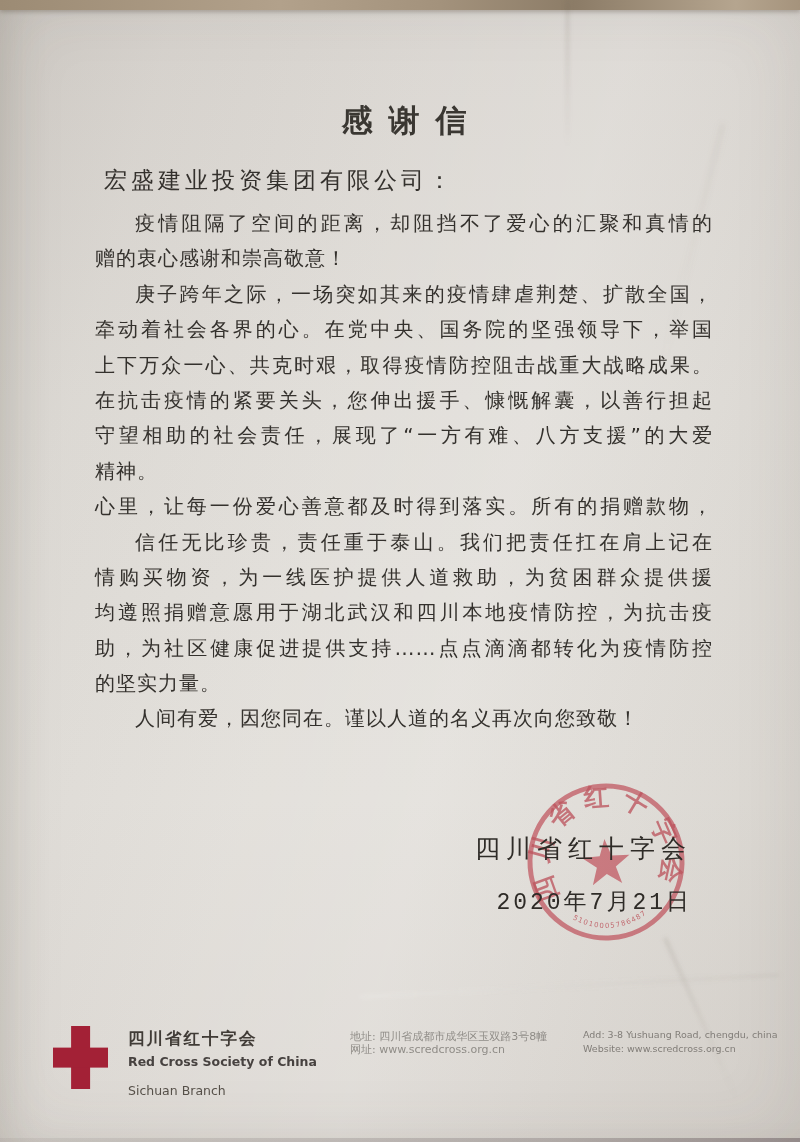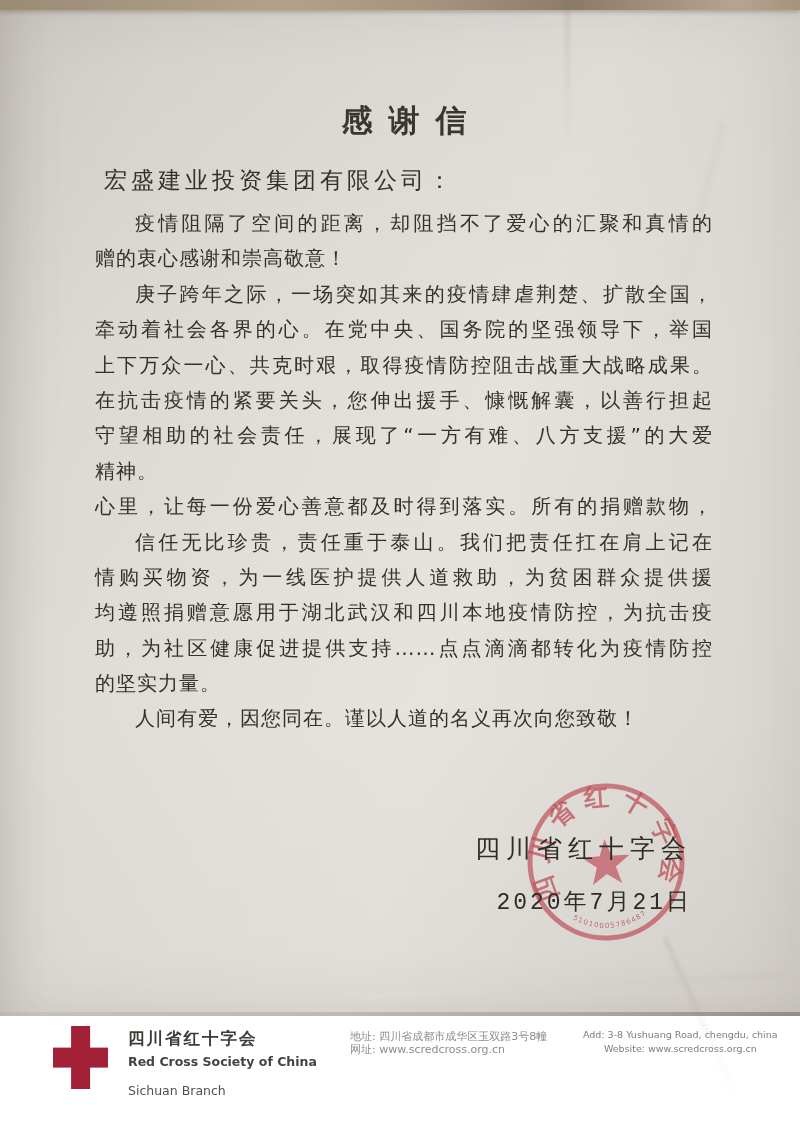--- a/index.html
+++ b/index.html
@@ -1,21 +1,21 @@
 <!DOCTYPE html>
 <html><head>
 <meta charset="utf-8">
 <style>
   * { margin: 0; padding: 0; box-sizing: border-box; }
   html, body { width: 800px; height: 1142px; overflow: hidden; }
   body { font-family: "DejaVu Sans", sans-serif; }
 
   .photo {
     position: relative;
-    width: 800px; height: 1016px;
+    width: 800px; height: 1142px;
     background:
       linear-gradient(105deg, rgba(90,80,70,0.10) 0%, rgba(90,80,70,0.03) 16%,
         rgba(255,255,255,0.06) 42%, rgba(255,255,255,0.13) 58%,
         rgba(130,120,108,0.07) 88%, rgba(110,100,90,0.10) 100%),
       linear-gradient(180deg, #d9d5d0 0%, #e0ddd8 35%, #e2dfda 70%, #dcd8d3 100%);
     box-shadow: inset 0 0 70px rgba(80,70,58,0.10), inset 26px 0 46px -24px rgba(90,78,64,0.16);
   }
 
   .top-edge {
     position: absolute; top: 0; left: 0; width: 100%; height: 10px;
@@ -68,21 +68,21 @@
   .cross-logo { position: absolute; left: 53px; top: 6px; width: 55px; height: 63px; }
   .cross-logo .bar-v { position: absolute; left: 50%; top: 0; width: 36%; height: 100%; transform: translateX(-50%); background: #a32136; }
   .cross-logo .bar-h { position: absolute; top: 50%; left: 0; height: 33%; width: 100%; transform: translateY(-50%); background: #a32136; }
 
   .org-block { position: absolute; left: 128px; top: 8px; }
   .org-cn { font-size: 16.5px; font-weight: bold; letter-spacing: 2px; color: #403b36; }
   .org-en { margin-top: 4px; font-size: 12.5px; font-weight: bold; color: #474240; }
   .org-branch { margin-top: 14px; font-size: 12.5px; color: #565049; }
 
   .addr-cn { position: absolute; left: 350px; top: 10px; font-size: 11px; line-height: 13px; color: #8f8c87; }
-  .addr-en { position: absolute; left: 583px; top: 8px; font-size: 9.5px; line-height: 14px; color: #817d78; text-align: center; }
+  .addr-en { position: absolute; left: 583px; top: 8px; font-size: 9.5px; line-height: 14px; color: #817d78; }
 </style>
 </head>
 <body>
 
 <div class="photo">
 
   <div class="top-edge"></div>
   <div class="crease crease-a"></div>
   <div class="crease crease-b"></div>
   <div class="crease crease-c"></div>

